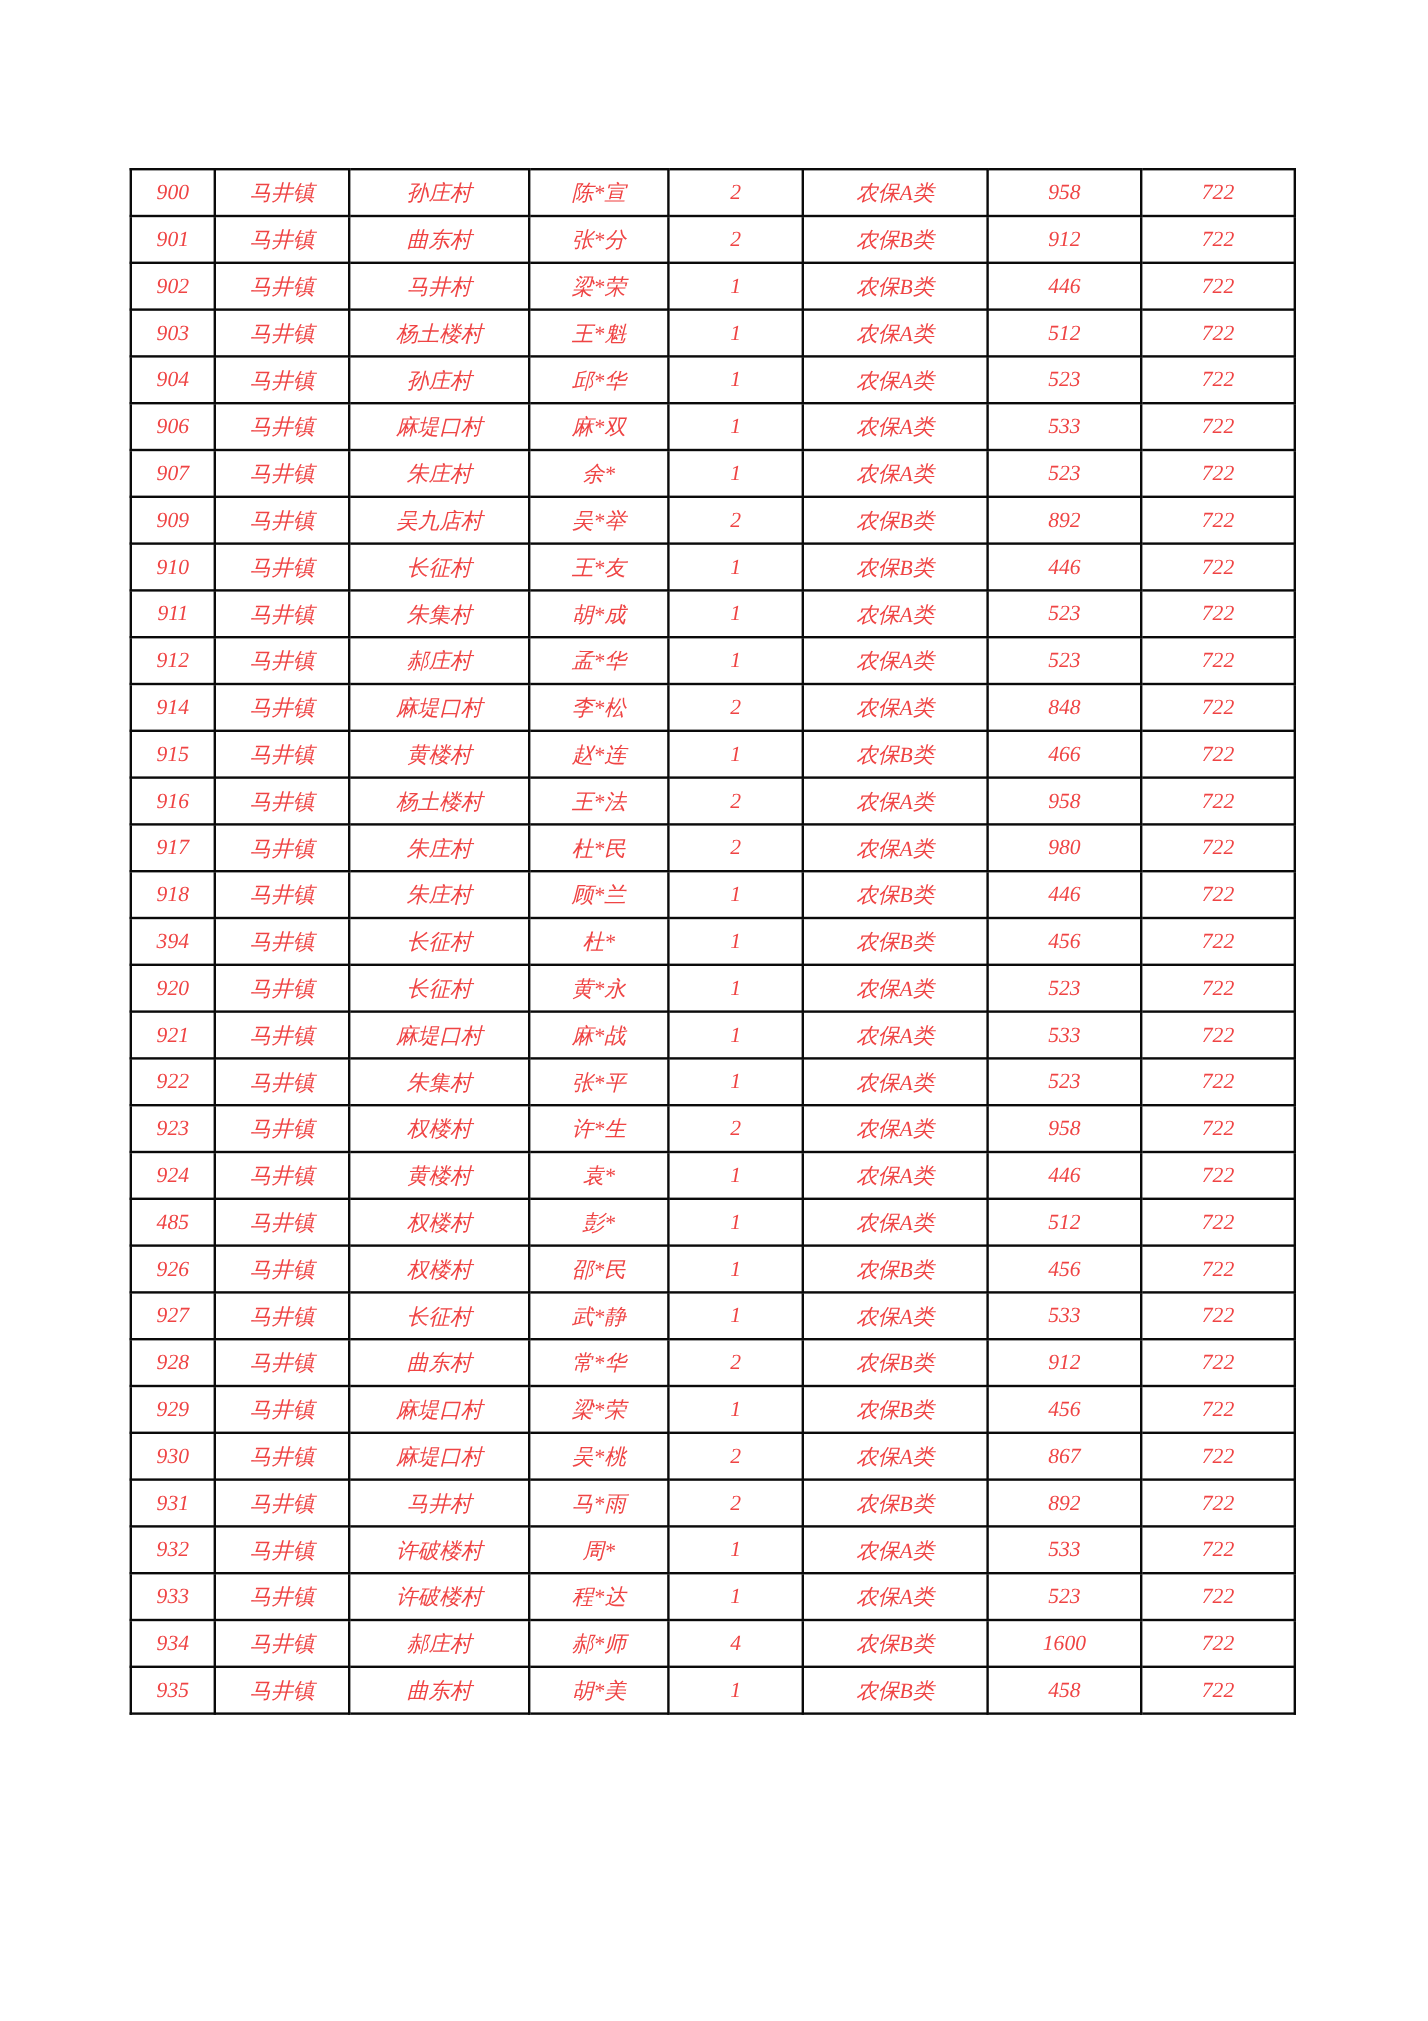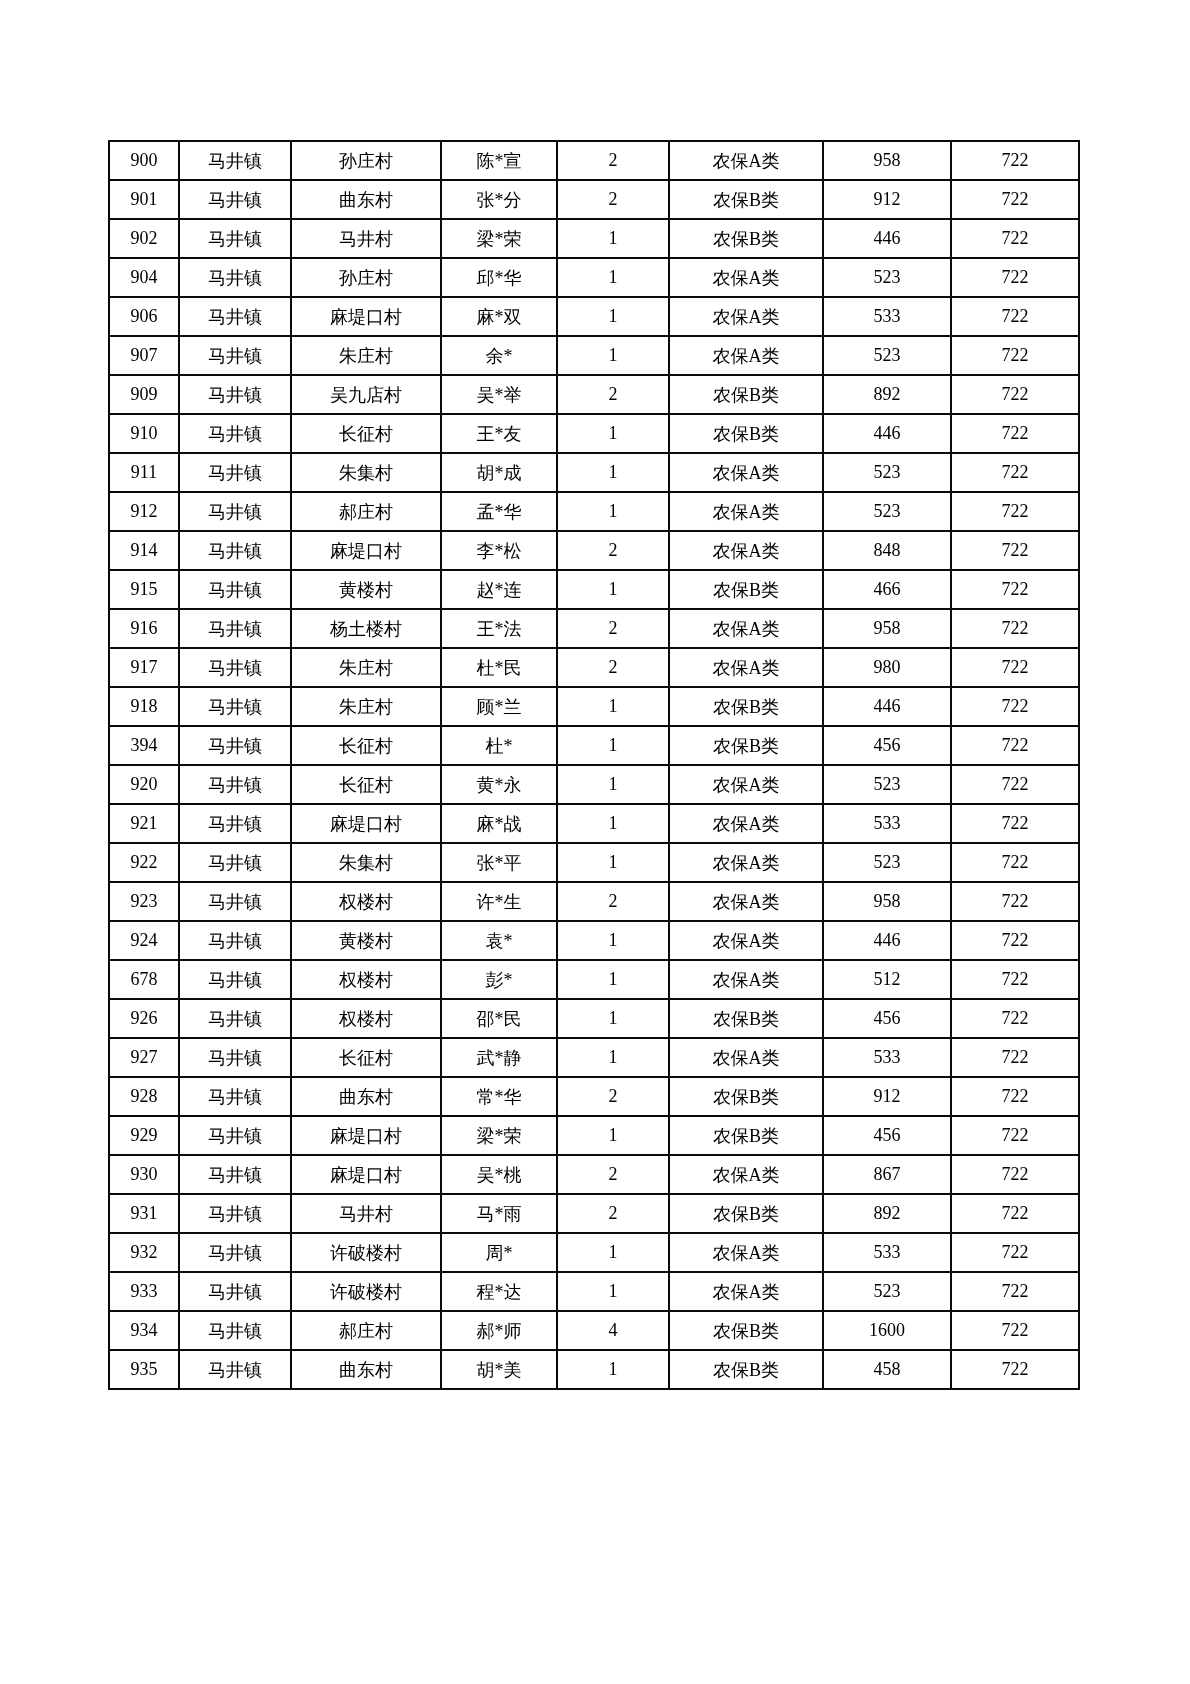--- a/index.html
+++ b/index.html
@@ -13,21 +13,22 @@
   }
   .data-table {
     position: absolute;
     left: 108px;
     top: 140px;
     width: 970px;
     border-collapse: collapse;
     table-layout: fixed;
     font-family: "Liberation Serif", "DejaVu Serif", serif;
     font-size: 18px;
-    color: #000000;
+    color: #ef4444;
+    font-style: italic;
   }
   .data-table td {
     border: 2px solid #0a0a0a;
     height: 37px;
     padding: 0;
     text-align: center;
     vertical-align: middle;
     white-space: nowrap;
     overflow: hidden;
   }
@@ -72,20 +73,30 @@
           <td>902</td>
           <td>马井镇</td>
           <td>马井村</td>
           <td>梁*荣</td>
           <td>1</td>
           <td>农保B类</td>
           <td>446</td>
           <td>722</td>
         </tr>
         <tr>
+          <td>903</td>
+          <td>马井镇</td>
+          <td>杨土楼村</td>
+          <td>王*魁</td>
+          <td>1</td>
+          <td>农保A类</td>
+          <td>512</td>
+          <td>722</td>
+        </tr>
+        <tr>
           <td>904</td>
           <td>马井镇</td>
           <td>孙庄村</td>
           <td>邱*华</td>
           <td>1</td>
           <td>农保A类</td>
           <td>523</td>
           <td>722</td>
         </tr>
         <tr>
@@ -252,21 +263,21 @@
           <td>924</td>
           <td>马井镇</td>
           <td>黄楼村</td>
           <td>袁*</td>
           <td>1</td>
           <td>农保A类</td>
           <td>446</td>
           <td>722</td>
         </tr>
         <tr>
-          <td>678</td>
+          <td>485</td>
           <td>马井镇</td>
           <td>权楼村</td>
           <td>彭*</td>
           <td>1</td>
           <td>农保A类</td>
           <td>512</td>
           <td>722</td>
         </tr>
         <tr>
           <td>926</td>

